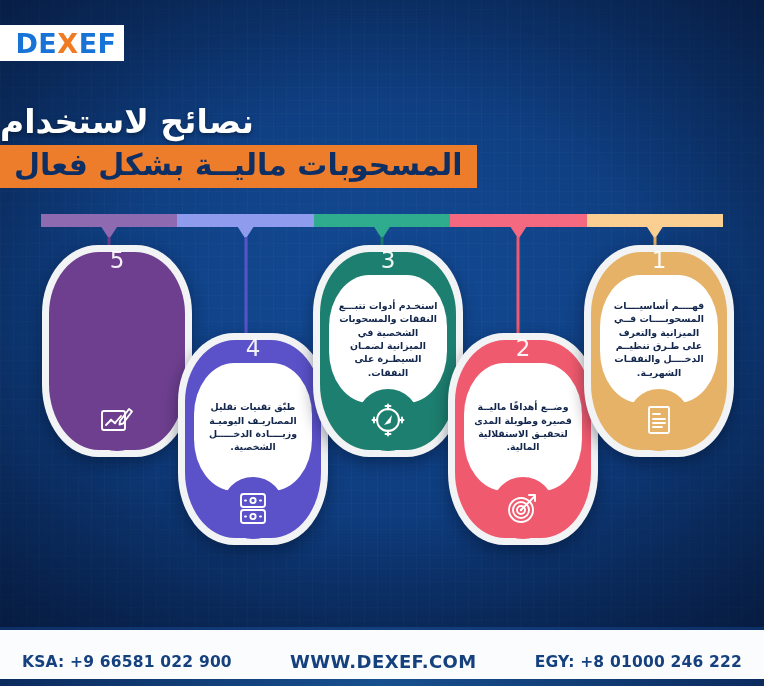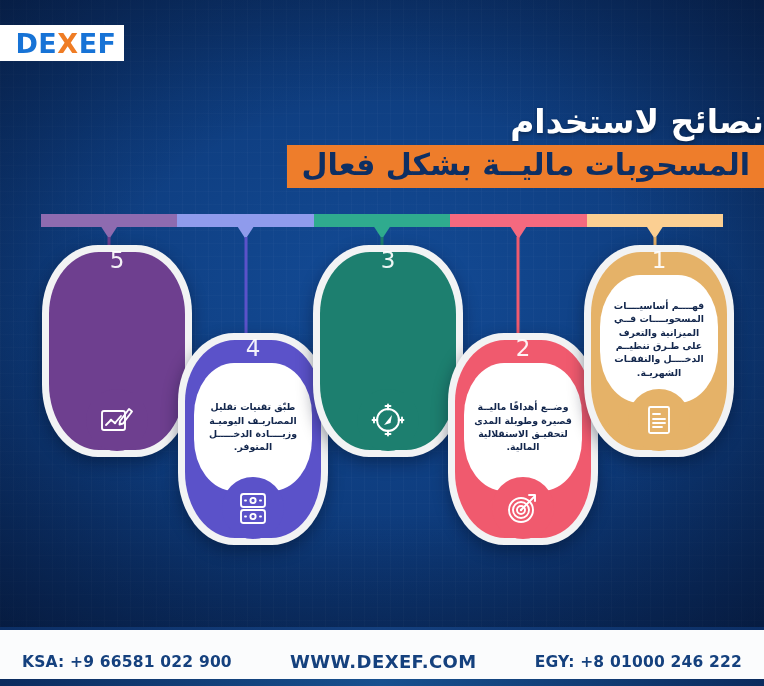--- a/index.html
+++ b/index.html
@@ -58,21 +58,21 @@
     line-height: 1;
     white-space: nowrap;
     margin-left: 8px;
   }
   #logo-text .xmark { color: #ef7c24; }
 
   
   #title-wrap {
     position: absolute;
     left: 0; right: 0; top: 104px;
-    text-align: right;
+    text-align: left;
     direction: rtl;
   }
   #title-line1 {
     color: #ffffff;
     font-size: 33px;
     font-weight: bold;
     line-height: 1.12;
     letter-spacing: 0px;
     text-shadow: 0 2px 4px rgba(0,0,0,0.35);
   }
@@ -274,39 +274,42 @@
         <circle cx="15" cy="19" r="1.3" fill="#ffffff" stroke="none"></circle>
         <path d="M20 17 L29 5 L32 7.5 L23 19.5 L19.5 20.5 Z" stroke="#ffffff" stroke-width="1.9" fill="none" stroke-linecap="round" stroke-linejoin="round"></path>
       </svg>
         </div>
       </div>
       <div class="card" style="left: 178px; top: 333px; z-index: 11;">
         <div class="card-halo"></div>
         <div class="card-body" style="background: rgb(91, 82, 201);"></div>
         <div class="card-num">4</div>
         <div class="card-inner">
-          <div class="card-text">طبّق تقنيات تقليل المصاريـف اليوميـة وزيــــادة الدخـــــل المتوفر.</div>
+          <div class="card-text">طبّق تقنيات تقليل المصاريـف اليوميـة وزيــــادة الدخـــــل الشخصية.</div>
         </div>
         <div class="card-icon" style="background: rgb(91, 82, 201);">
           <svg width="32" height="34" viewBox="0 0 32 34">
         <rect x="4" y="3" width="24" height="13" rx="2.5" stroke="#ffffff" stroke-width="1.9" fill="none" stroke-linecap="round" stroke-linejoin="round"></rect>
         <circle cx="16" cy="9.5" r="2.6" stroke="#ffffff" stroke-width="1.9" fill="none" stroke-linecap="round" stroke-linejoin="round"></circle>
         <line x1="8" y1="9.5" x2="9" y2="9.5" stroke="#ffffff" stroke-width="1.9" fill="none" stroke-linecap="round" stroke-linejoin="round"></line>
         <line x1="23" y1="9.5" x2="24" y2="9.5" stroke="#ffffff" stroke-width="1.9" fill="none" stroke-linecap="round" stroke-linejoin="round"></line>
         <rect x="4" y="19" width="24" height="13" rx="2.5" stroke="#ffffff" stroke-width="1.9" fill="none" stroke-linecap="round" stroke-linejoin="round"></rect>
         <circle cx="16" cy="25.5" r="2.6" stroke="#ffffff" stroke-width="1.9" fill="none" stroke-linecap="round" stroke-linejoin="round"></circle>
         <line x1="8" y1="25.5" x2="9" y2="25.5" stroke="#ffffff" stroke-width="1.9" fill="none" stroke-linecap="round" stroke-linejoin="round"></line>
         <line x1="23" y1="25.5" x2="24" y2="25.5" stroke="#ffffff" stroke-width="1.9" fill="none" stroke-linecap="round" stroke-linejoin="round"></line>
       </svg>
         </div>
       </div>
       <div class="card" style="left: 313px; top: 245px; z-index: 12;">
         <div class="card-halo"></div>
         <div class="card-body" style="background: rgb(29, 127, 111);"></div>
         <div class="card-num">3</div>
+        <div class="card-inner">
+          <div class="card-text">استخـدم أدوات تتبـــع النفقات والمسحوبات الشخصية في الميزانية لضمـان السيطـرة على النفقات.</div>
+        </div>
         <div class="card-icon" style="background: rgb(29, 127, 111);">
           <svg width="34" height="34" viewBox="0 0 34 34">
         <circle cx="17" cy="17" r="11" stroke="#ffffff" stroke-width="1.9" fill="none" stroke-linecap="round" stroke-linejoin="round"></circle>
         <path d="M13 22 L21 12 L19.5 20 L13 22 Z" fill="#ffffff" stroke="none"></path>
         <line x1="17" y1="1.5" x2="17" y2="6.5" stroke="#ffffff" stroke-width="1.9" fill="none" stroke-linecap="round" stroke-linejoin="round"></line>
         <line x1="17" y1="27.5" x2="17" y2="32.5" stroke="#ffffff" stroke-width="1.9" fill="none" stroke-linecap="round" stroke-linejoin="round"></line>
         <line x1="1.5" y1="17" x2="6.5" y2="17" stroke="#ffffff" stroke-width="1.9" fill="none" stroke-linecap="round" stroke-linejoin="round"></line>
         <line x1="27.5" y1="17" x2="32.5" y2="17" stroke="#ffffff" stroke-width="1.9" fill="none" stroke-linecap="round" stroke-linejoin="round"></line>
         <line x1="14.5" y1="3" x2="19.5" y2="3" stroke="#ffffff" stroke-width="1.9" fill="none" stroke-linecap="round" stroke-linejoin="round"></line>
         <line x1="14.5" y1="31" x2="19.5" y2="31" stroke="#ffffff" stroke-width="1.9" fill="none" stroke-linecap="round" stroke-linejoin="round"></line>

